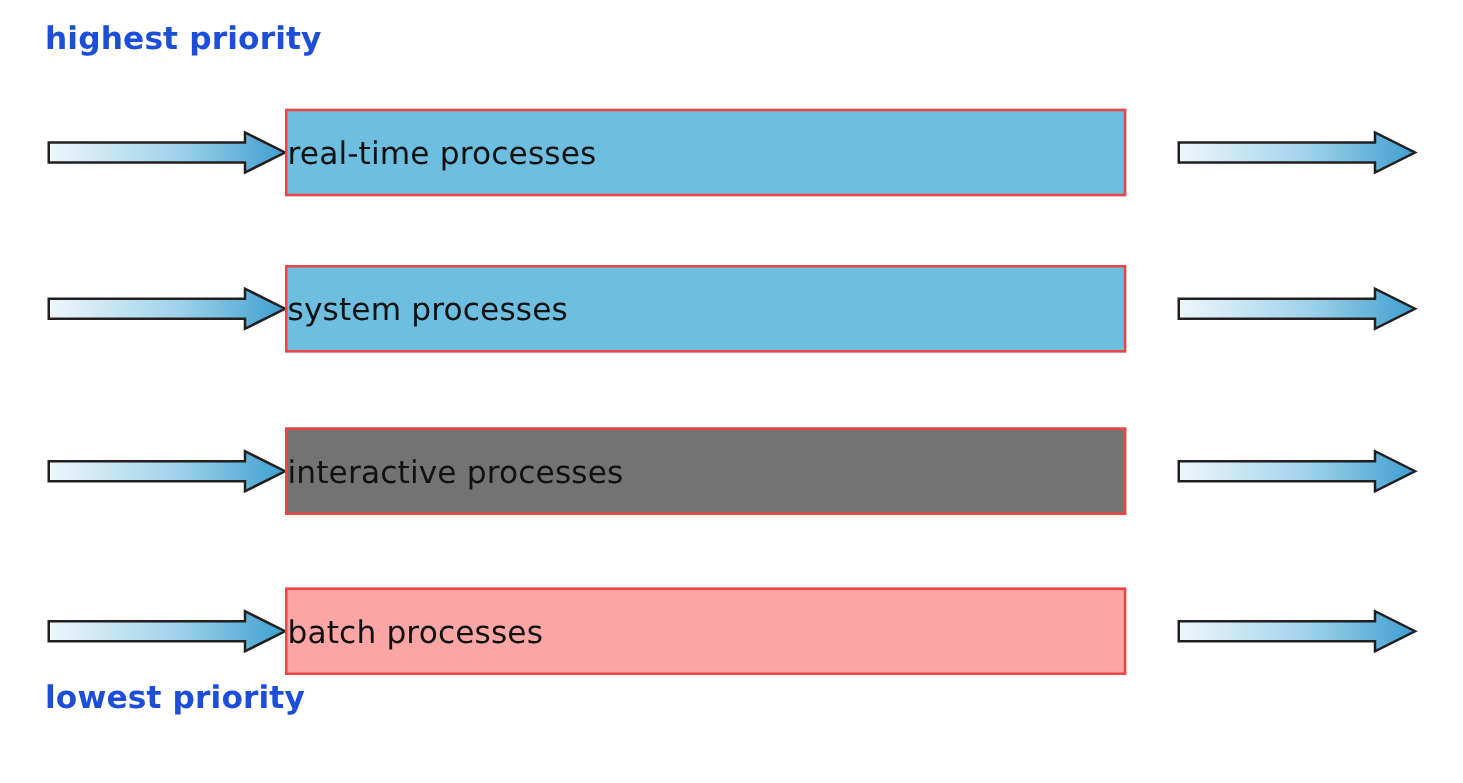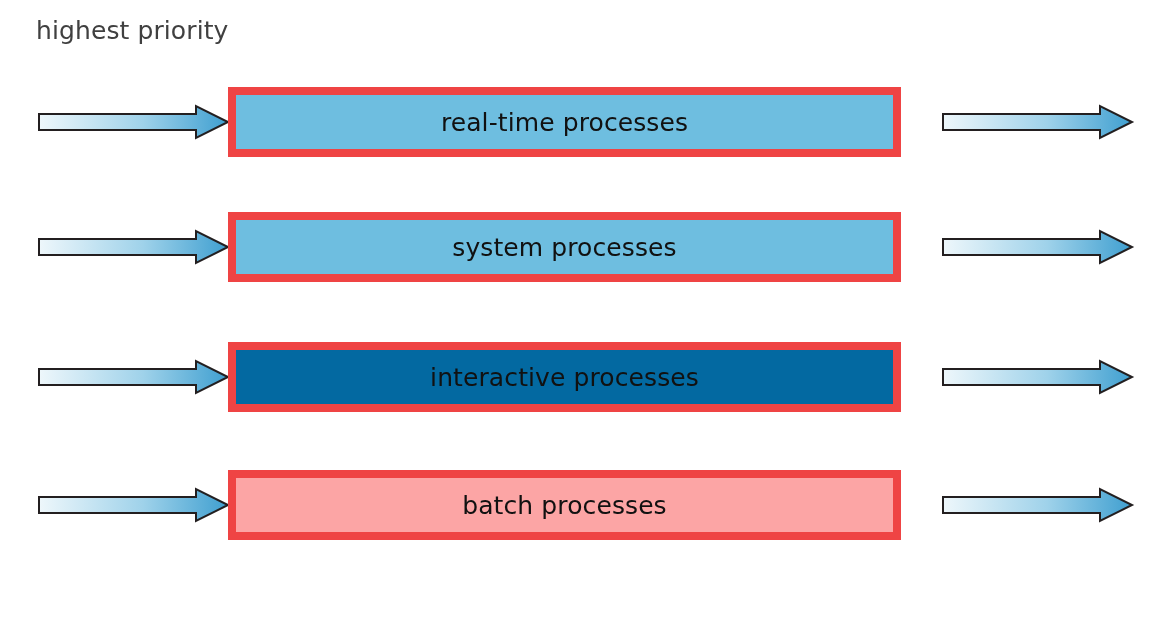--- a/index.html
+++ b/index.html
@@ -20,46 +20,46 @@
     left: 0;
     top: 0;
     width: 1170px;
     height: 626px;
   }
 
   .caption {
     position: absolute;
     font-family: "DejaVu Sans", "Liberation Sans", sans-serif;
     font-size: 25px;
-    font-weight: 400;
-    color: #404040;
+    font-weight: 700;
+    color: #1d4ed8;
     letter-spacing: 0.1px;
     white-space: nowrap;
   }
   #caption-top  { left: 36px; top: 16px; }
   #caption-bottom { left: 36px; top: 543px; }
 
   .queue-row {
     position: absolute;
     left: 0;
     width: 1170px;
     height: 120px;
   }
 
   .queue-box {
     position: absolute;
     left: 228px;
     top: 25px;
     width: 673px;
     height: 70px;
     box-sizing: border-box;
-    border: 8px solid #ef4444;
+    border: 2px solid #ef4444;
     display: flex;
     align-items: center;
-    justify-content: center;
+    justify-content: flex-start;
   }
   .queue-label {
     font-family: "DejaVu Sans", "Liberation Sans", sans-serif;
     font-size: 25px;
     font-weight: 400;
     color: #111111;
     white-space: nowrap;
     letter-spacing: 0.1px;
   }
 
@@ -141,21 +141,21 @@
     <svg class="arrow-svg arrow-in" viewBox="0 0 200 120">
       <defs>
         <linearGradient id="gradIn2" x1="0" y1="0" x2="1" y2="0">
           <stop offset="0%" stop-color="#eef7fb"></stop>
           <stop offset="55%" stop-color="#9fd2ea"></stop>
           <stop offset="100%" stop-color="#3f9fd0"></stop>
         </linearGradient>
       </defs>
       <path class="arrow-path" fill="url(#gradIn2)" d="M 3,52 L 160,52 L 160,44 L 192,60 L 160,76 L 160,68 L 3,68 Z"></path>
     </svg>
-    <div class="queue-box" style="background:#0369a1;">
+    <div class="queue-box" style="background:#737373;">
       <span class="queue-label">interactive processes</span>
     </div>
     <svg class="arrow-svg arrow-out" viewBox="0 0 205 120">
       <defs>
         <linearGradient id="gradOut2" x1="0" y1="0" x2="1" y2="0">
           <stop offset="0%" stop-color="#eef7fb"></stop>
           <stop offset="55%" stop-color="#9fd2ea"></stop>
           <stop offset="100%" stop-color="#3f9fd0"></stop>
         </linearGradient>
       </defs>
@@ -182,14 +182,15 @@
         <linearGradient id="gradOut3" x1="0" y1="0" x2="1" y2="0">
           <stop offset="0%" stop-color="#eef7fb"></stop>
           <stop offset="55%" stop-color="#9fd2ea"></stop>
           <stop offset="100%" stop-color="#3f9fd0"></stop>
         </linearGradient>
       </defs>
       <path class="arrow-path" fill="url(#gradOut3)" d="M 8,52 L 165,52 L 165,44 L 197,60 L 165,76 L 165,68 L 8,68 Z"></path>
     </svg>
   </div>
 
+  <div class="caption" id="caption-bottom">lowest priority</div>
 
 </div>
 
 </body></html>

